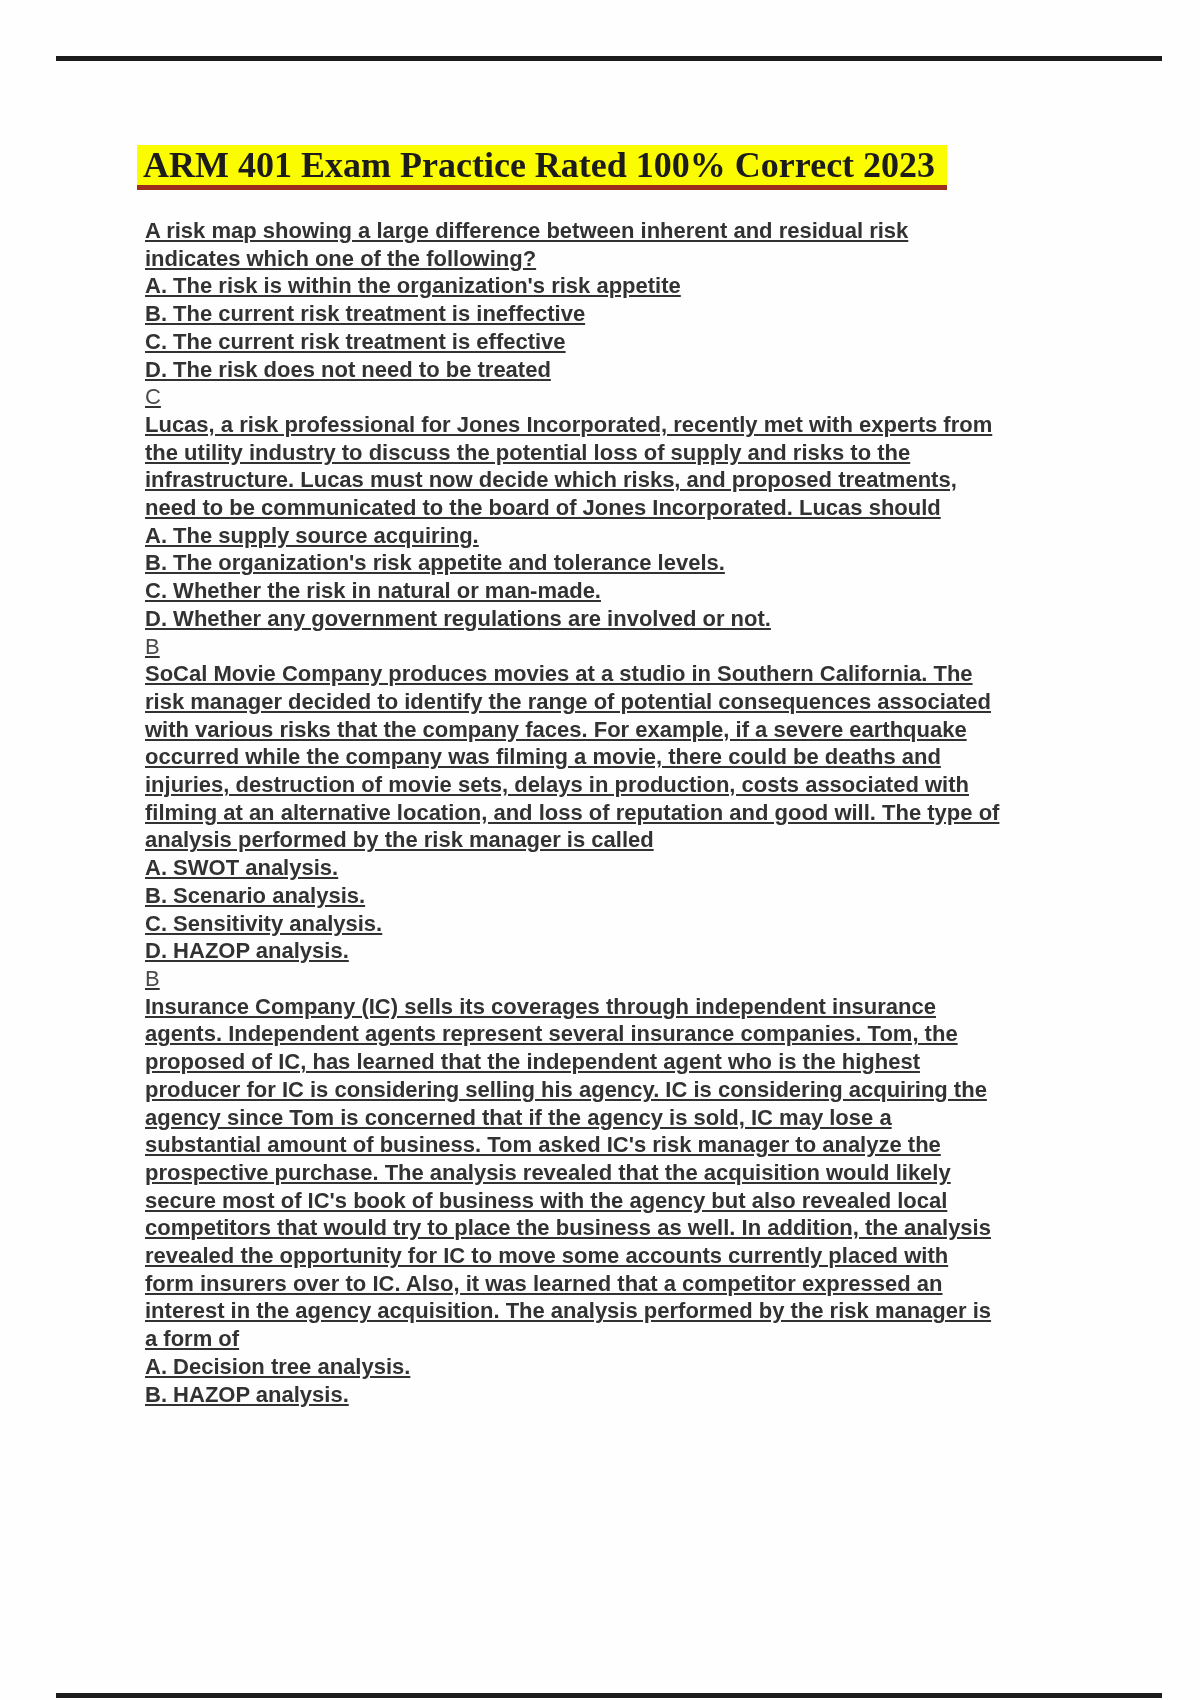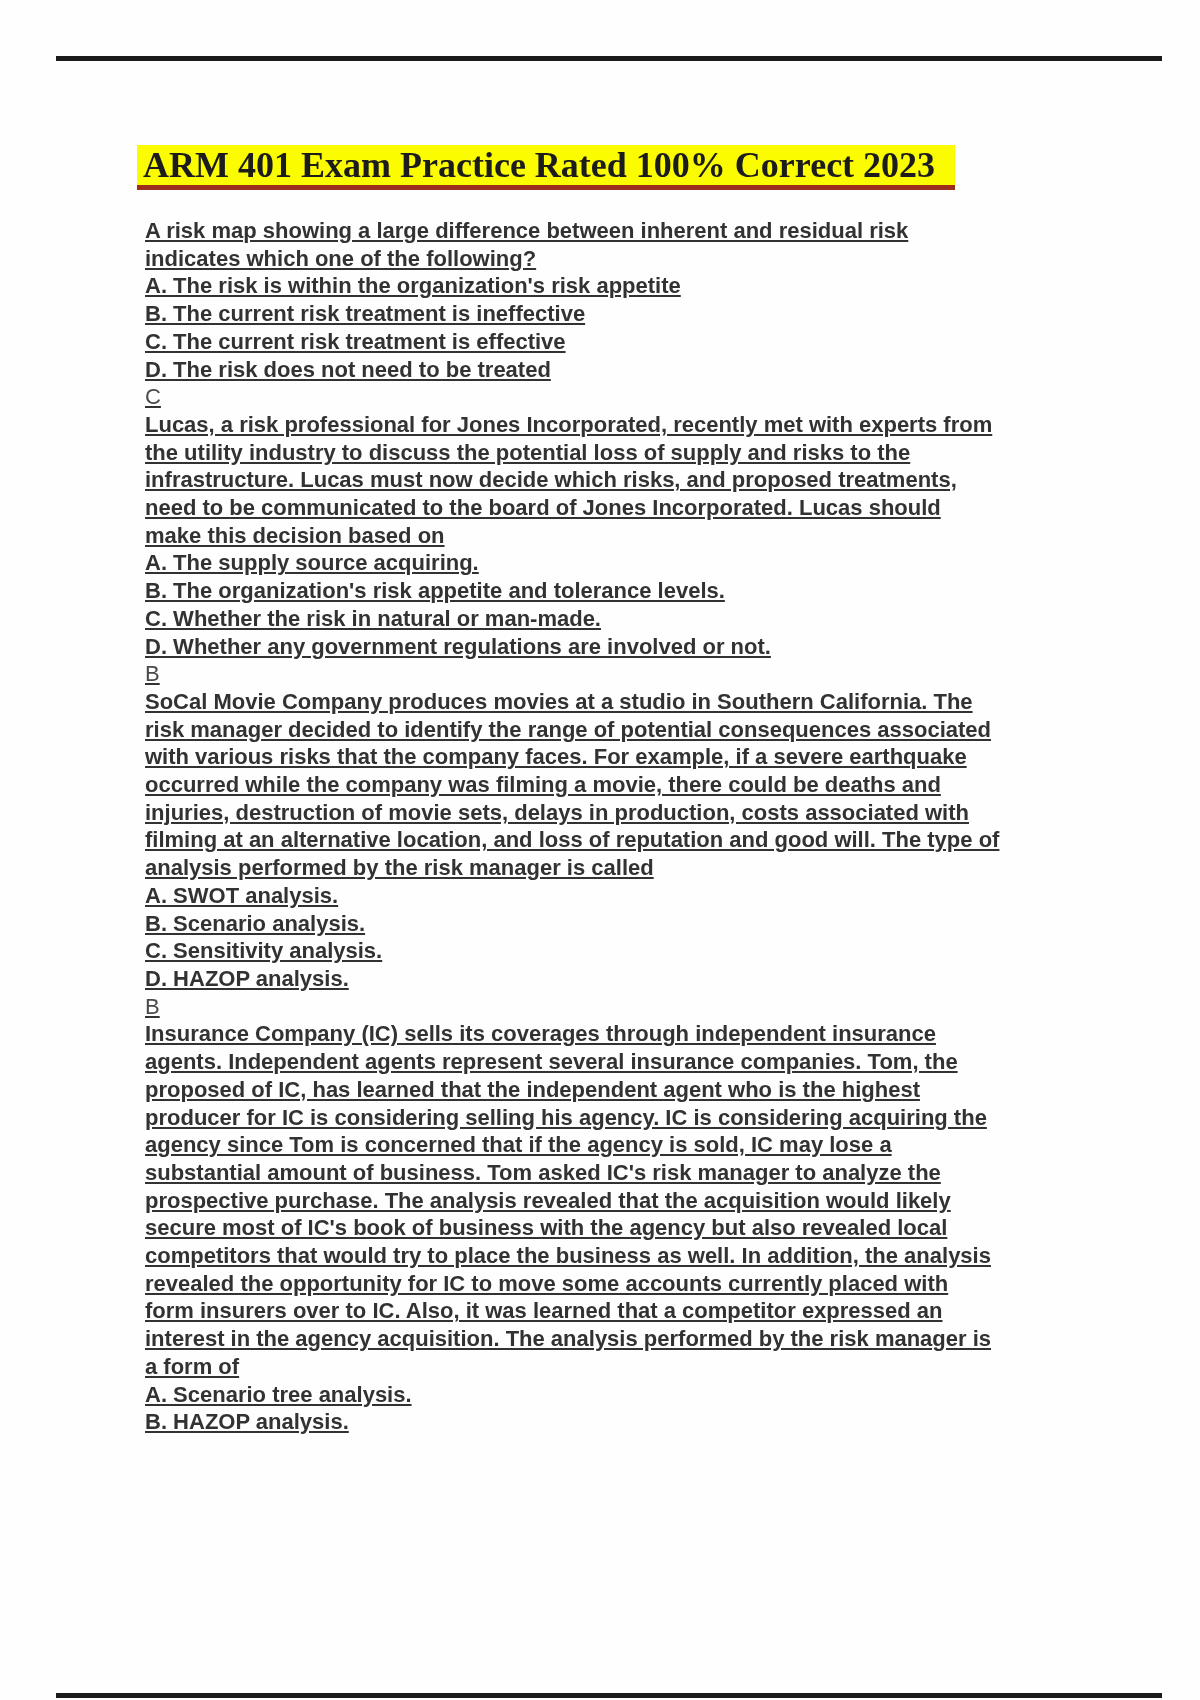--- a/index.html
+++ b/index.html
@@ -28,21 +28,21 @@
 
   .doc-title {
     position: absolute;
     left: 137px;
     top: 145px;
   }
   .doc-title .hl {
     display: inline-block;
     background: #fcfc00;
     border-bottom: 5px solid #9c2e1e;
-    padding: 2px 20px 1px 6px;
+    padding: 2px 12px 1px 6px;
     font-family: "Liberation Serif", serif;
     font-weight: bold;
     font-size: 36px;
     line-height: 37px;
     color: #1c1c1c;
     white-space: nowrap;
   }
 
   .body-text {
     position: absolute;
@@ -82,21 +82,20 @@
       <div class="option">C. The current risk treatment is effective</div>
       <div class="option">D. The risk does not need to be treated</div>
       <div class="answer">C</div>
     </section>
 
     <section>
       <div class="qline">Lucas, a risk professional for Jones Incorporated, recently met with experts from</div>
       <div class="qline">the utility industry to discuss the potential loss of supply and risks to the</div>
       <div class="qline">infrastructure. Lucas must now decide which risks, and proposed treatments,</div>
       <div class="qline">need to be communicated to the board of Jones Incorporated. Lucas should</div>
-      <div class="qline">make this decision based on</div>
       <div class="option">A. The supply source acquiring.</div>
       <div class="option">B. The organization's risk appetite and tolerance levels.</div>
       <div class="option">C. Whether the risk in natural or man-made.</div>
       <div class="option">D. Whether any government regulations are involved or not.</div>
       <div class="answer">B</div>
     </section>
 
     <section>
       <div class="qline">SoCal Movie Company produces movies at a studio in Southern California. The</div>
       <div class="qline">risk manager decided to identify the range of potential consequences associated</div>
@@ -119,21 +118,21 @@
       <div class="qline">producer for IC is considering selling his agency. IC is considering acquiring the</div>
       <div class="qline">agency since Tom is concerned that if the agency is sold, IC may lose a</div>
       <div class="qline">substantial amount of business. Tom asked IC's risk manager to analyze the</div>
       <div class="qline">prospective purchase. The analysis revealed that the acquisition would likely</div>
       <div class="qline">secure most of IC's book of business with the agency but also revealed local</div>
       <div class="qline">competitors that would try to place the business as well. In addition, the analysis</div>
       <div class="qline">revealed the opportunity for IC to move some accounts currently placed with</div>
       <div class="qline">form insurers over to IC. Also, it was learned that a competitor expressed an</div>
       <div class="qline">interest in the agency acquisition. The analysis performed by the risk manager is</div>
       <div class="qline">a form of</div>
-      <div class="option">A. Scenario tree analysis.</div>
+      <div class="option">A. Decision tree analysis.</div>
       <div class="option">B. HAZOP analysis.</div>
     </section>
 
   </div>
 
   <div class="rule rule-bottom"></div>
 
 </div>
 
 </body></html>

